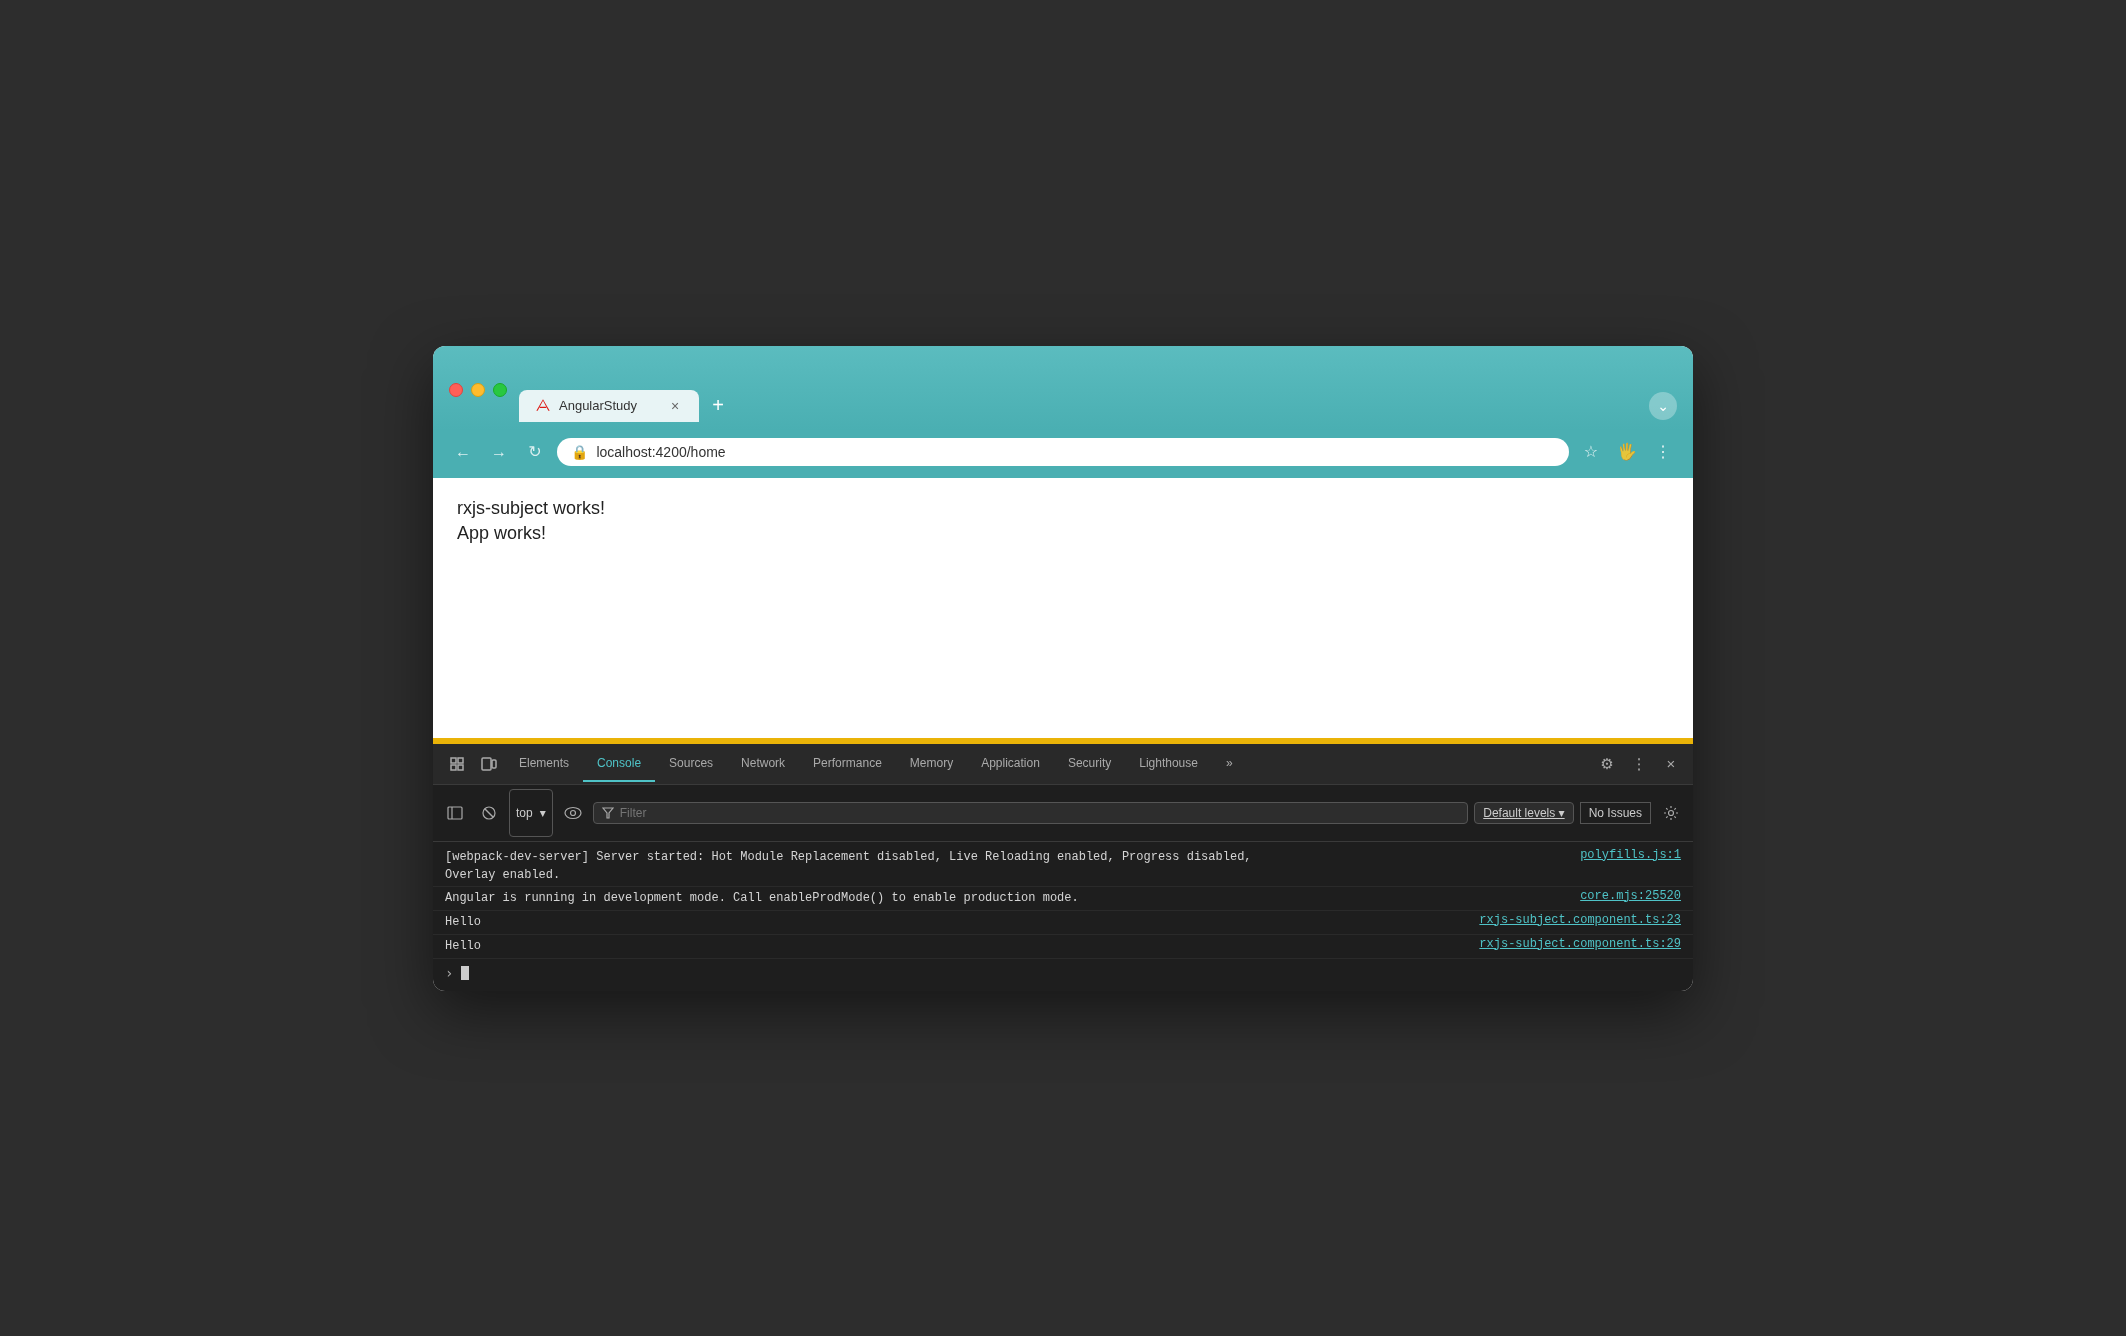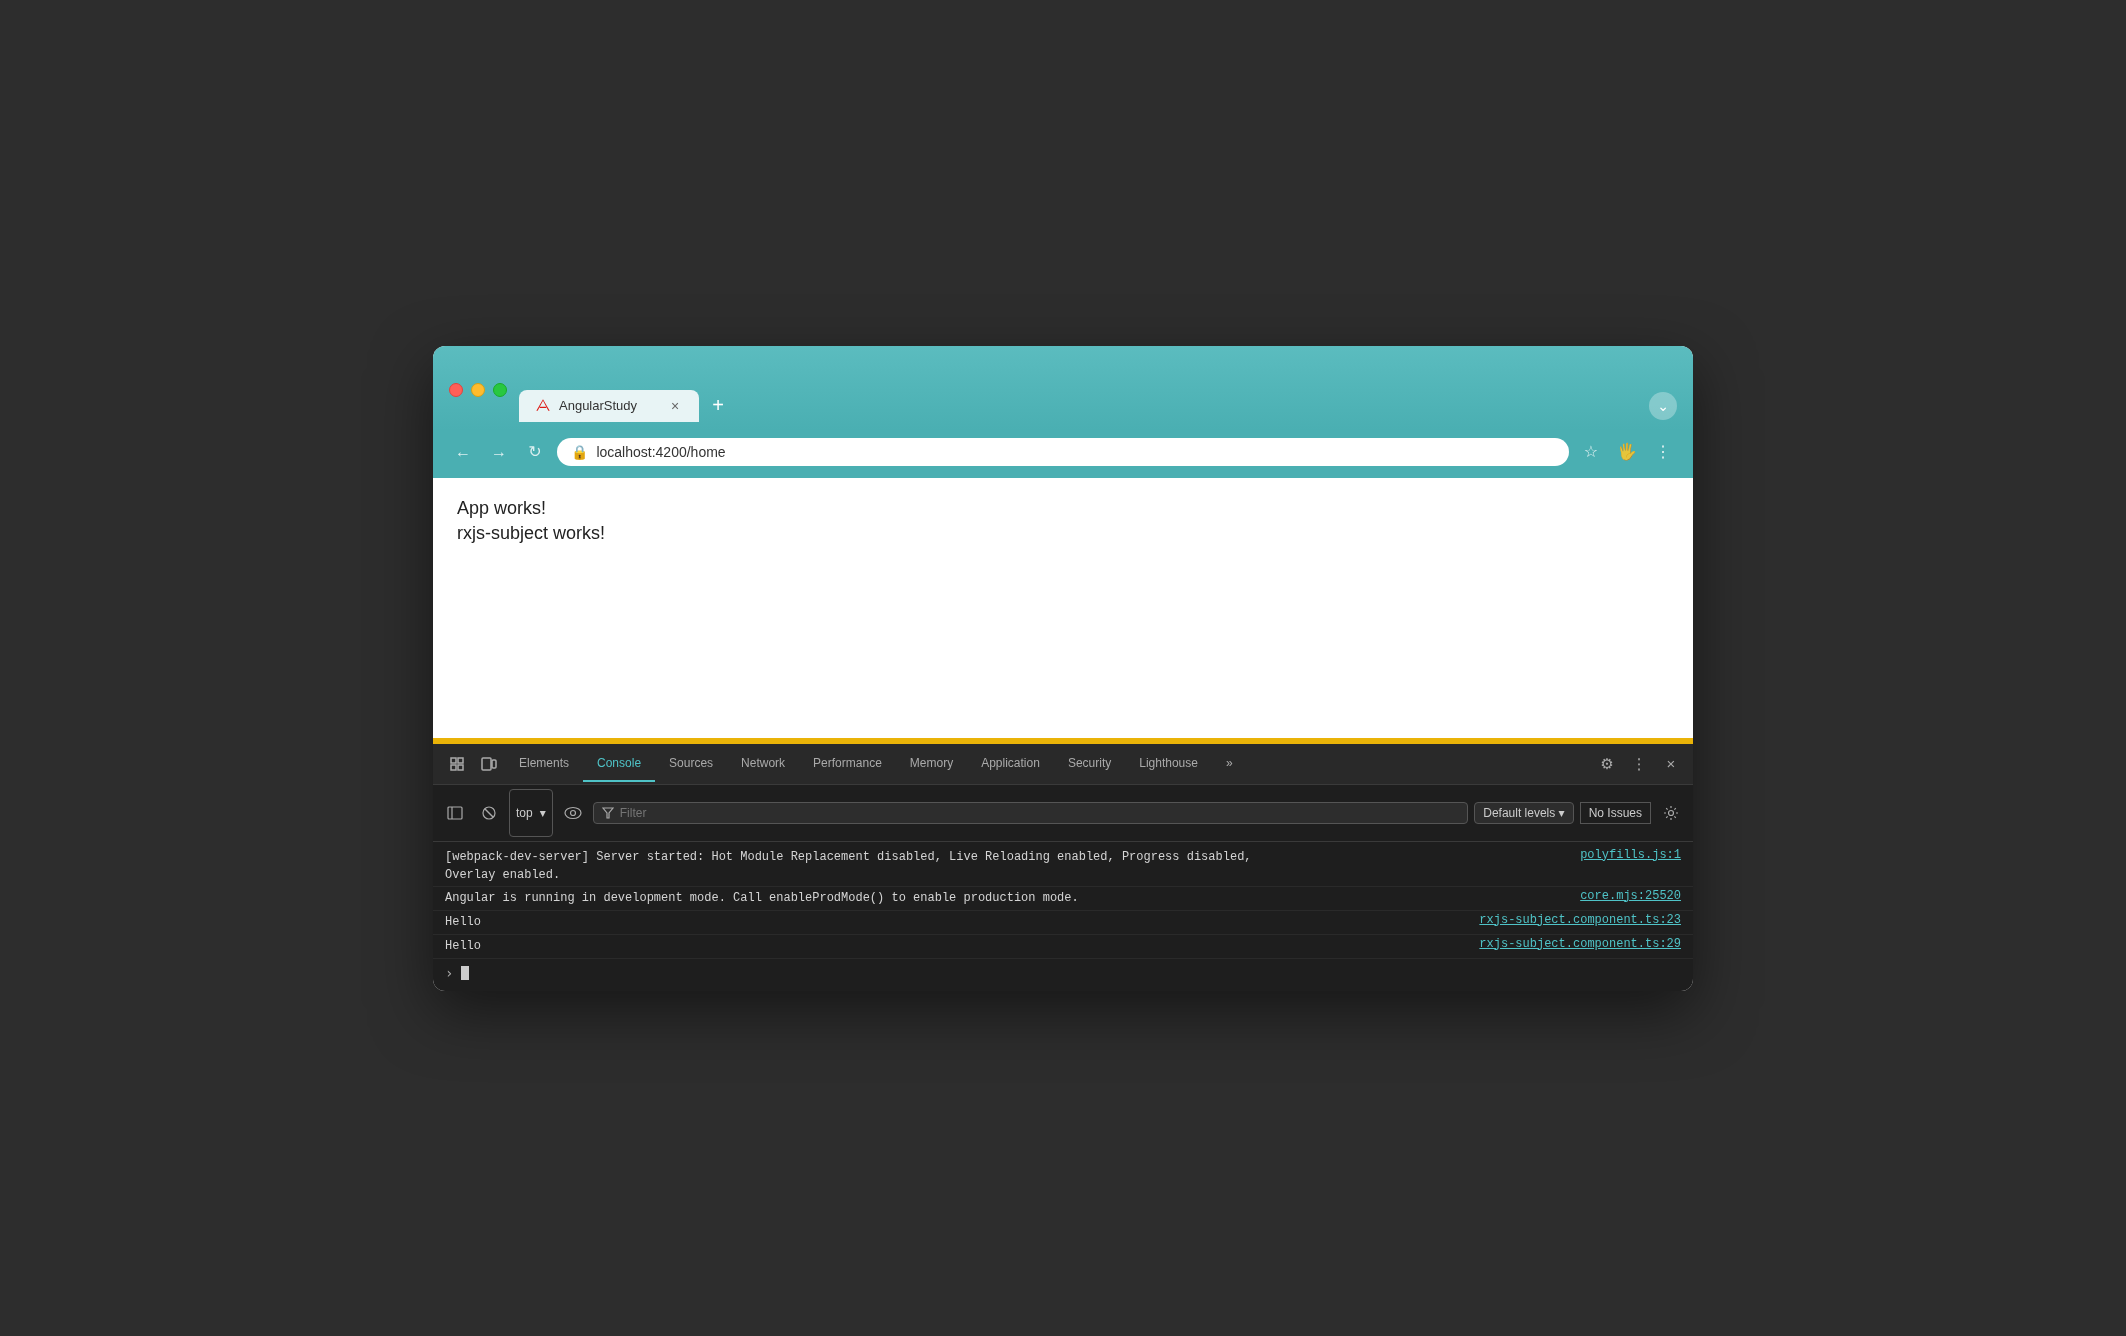--- a/index.html
+++ b/index.html
@@ -286,20 +286,21 @@
       align-items: center;
       gap: 4px;
       background: #2d2d2d;
       border: 1px solid #555;
       border-radius: 4px;
       padding: 3px 8px;
       color: #ccc;
       font-size: 12px;
       cursor: pointer;
       white-space: nowrap;
+      text-decoration: underline;
     }
     .no-issues {
       display: flex;
       align-items: center;
       gap: 4px;
       color: #ccc;
       font-size: 12px;
       padding: 3px 8px;
       border: 1px solid #555;
       border-radius: 0;
@@ -403,22 +404,22 @@
     <div class="url-bar">
       <span class="lock-icon">🔒</span>
       <input type="text" value="localhost:4200/home" style="">
     </div>
     <div class="url-action-btn">☆</div>
     <div class="url-action-btn">🖐</div>
     <div class="url-action-btn">⋮</div>
   </div>
 
   <div class="page-content">
+    <p>rxjs-subject works!</p>
     <p>App works!</p>
-    <p>rxjs-subject works!</p>
   </div>
 
   <div class="devtools">
 
     <div class="devtools-tabs">
       <div class="devtools-icon-btn">
         <svg width="16" height="16" viewBox="0 0 16 16" fill="none">
           <rect x="2" y="2" width="5" height="5" stroke="#aaa" stroke-width="1.5" fill="none"></rect>
           <rect x="2" y="9" width="5" height="5" stroke="#aaa" stroke-width="1.5" fill="none"></rect>
           <rect x="9" y="2" width="5" height="5" stroke="#aaa" stroke-width="1.5" fill="none"></rect>

